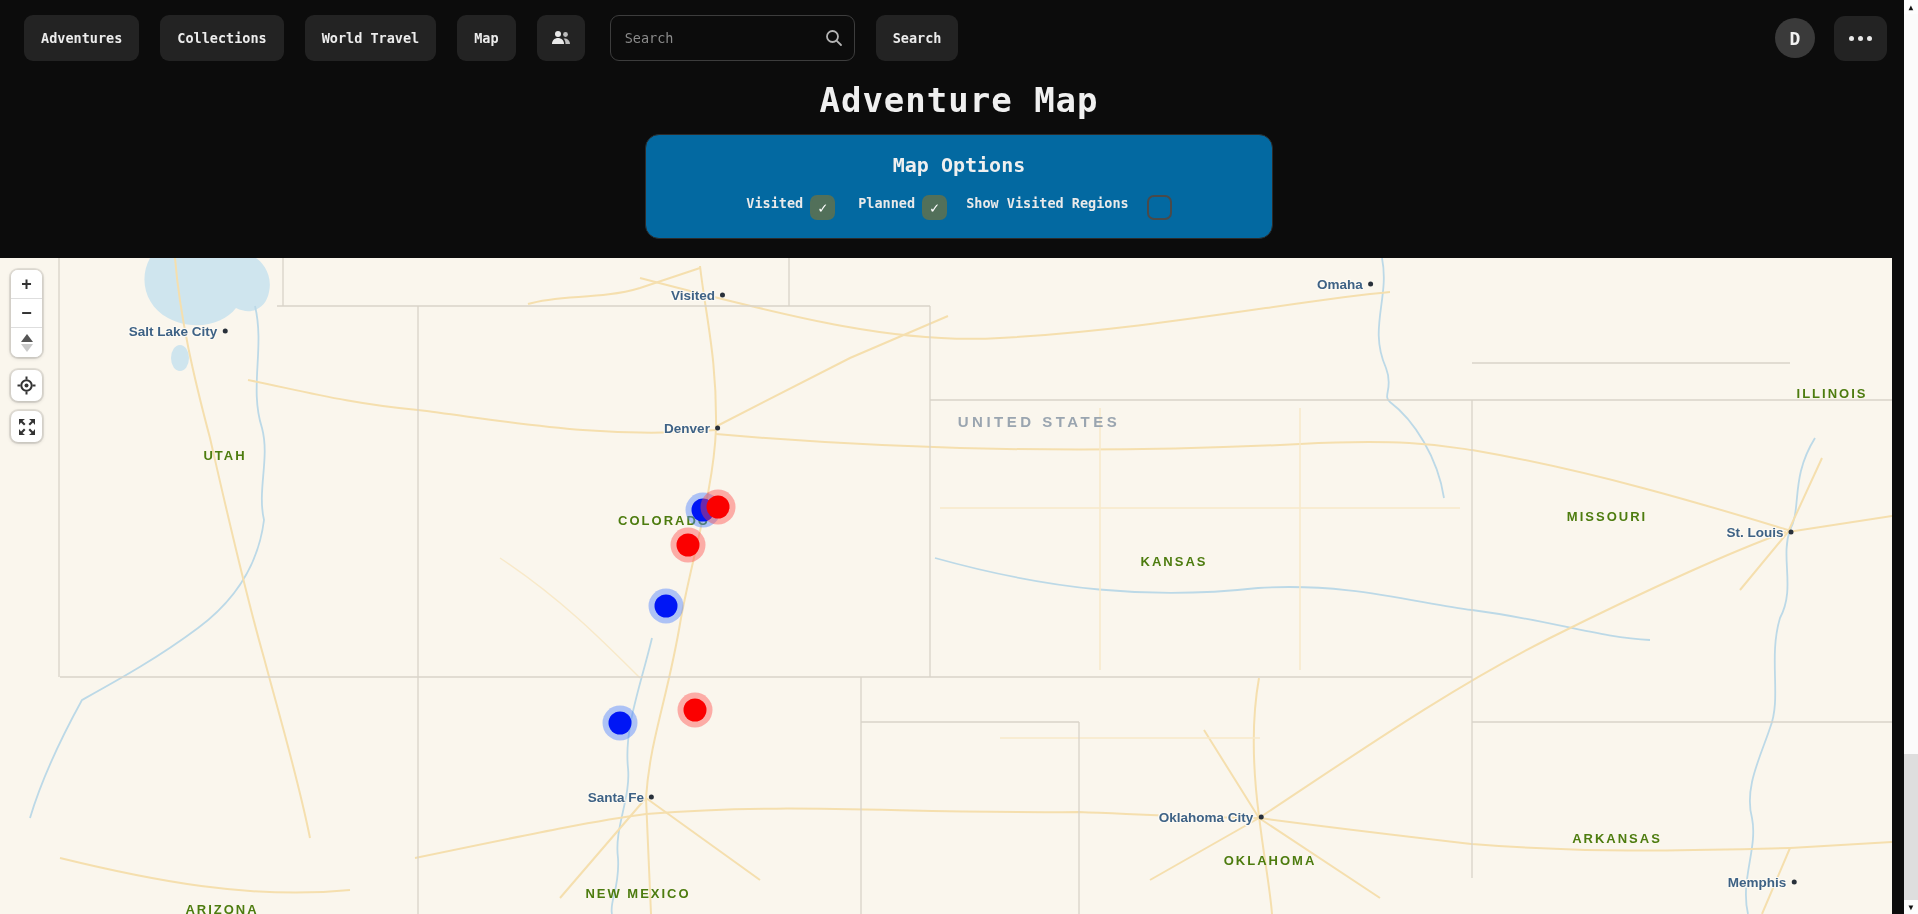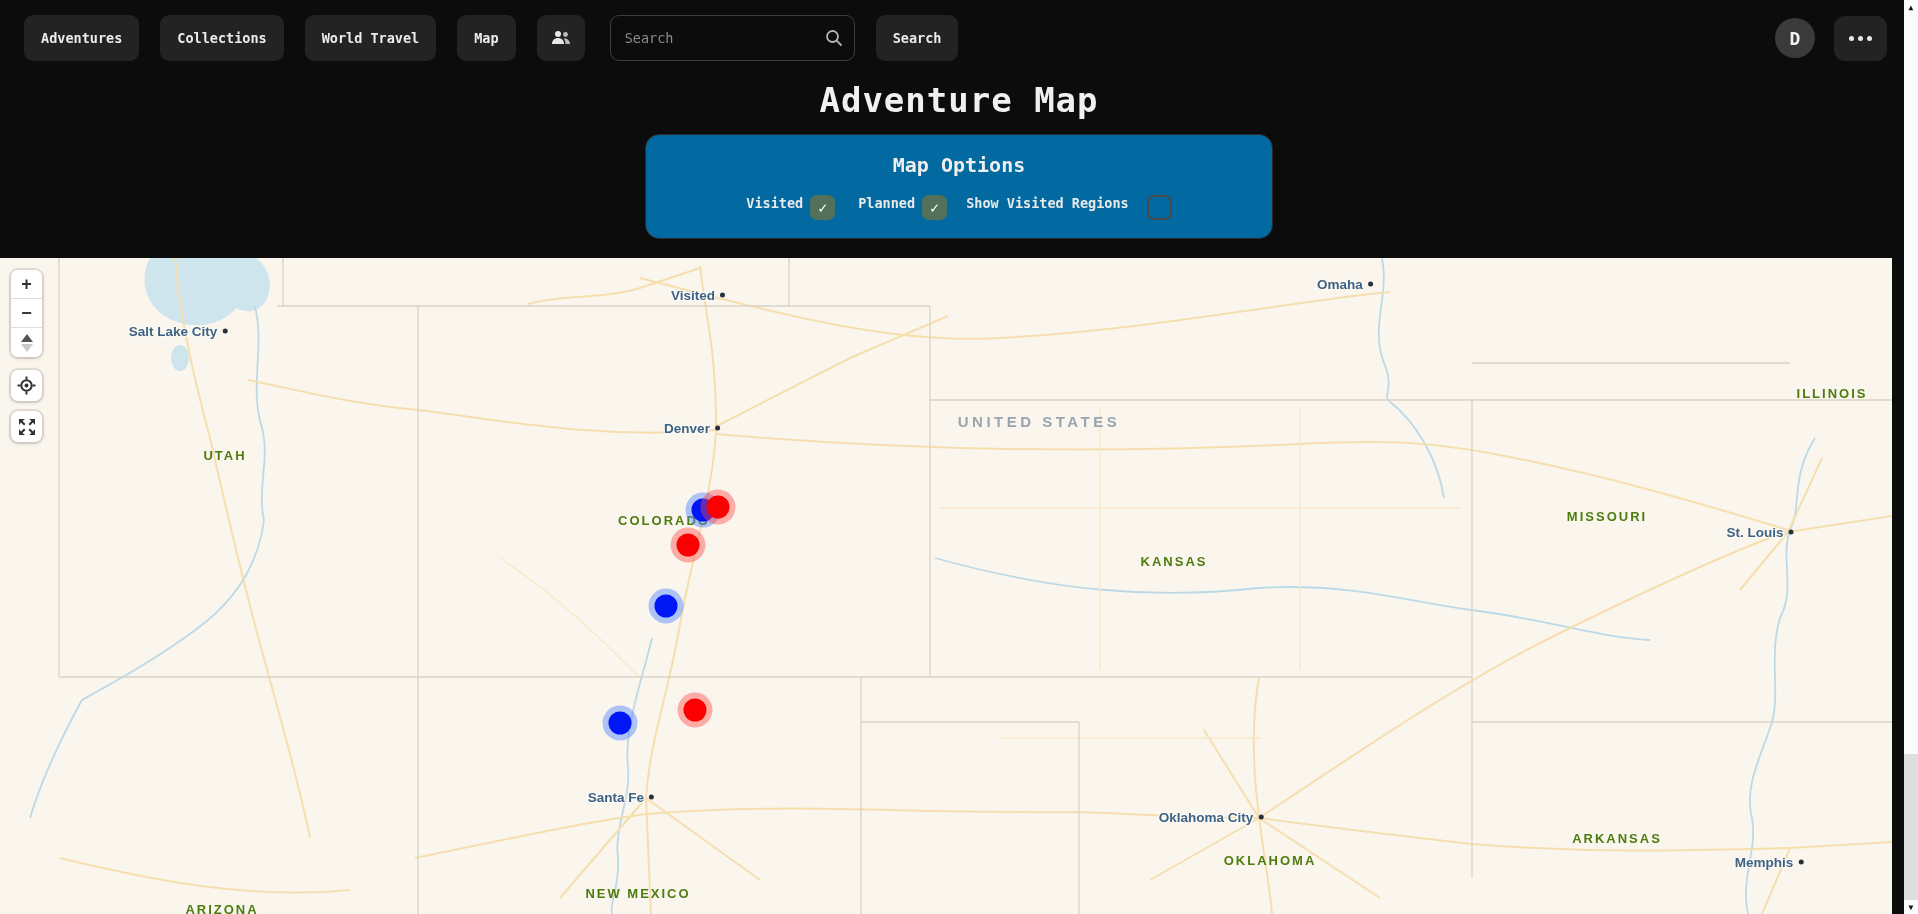--- a/index.html
+++ b/index.html
@@ -288,21 +288,21 @@
         <div class="city-dot"></div>
       </div>
       <div class="city-label" style="left: 621px; top: 539px;">
         <span>Santa Fe</span>
         <div class="city-dot"></div>
       </div>
       <div class="city-label" style="left: 1211px; top: 559px;">
         <span>Oklahoma City</span>
         <div class="city-dot"></div>
       </div>
-      <div class="city-label" style="left: 1762px; top: 604px; margin-left: 7px;">
+      <div class="city-label" style="left: 1762px; top: 624px;">
         <span>Memphis</span>
         <div class="city-dot"></div>
       </div>
       <div class="marker planned" style="left: 703px; top: 252px;">
         <div class="core"></div>
       </div>
       <div class="marker visited" style="left: 718px; top: 249px;">
         <div class="core"></div>
       </div>
       <div class="marker visited" style="left: 688px; top: 287px;">

